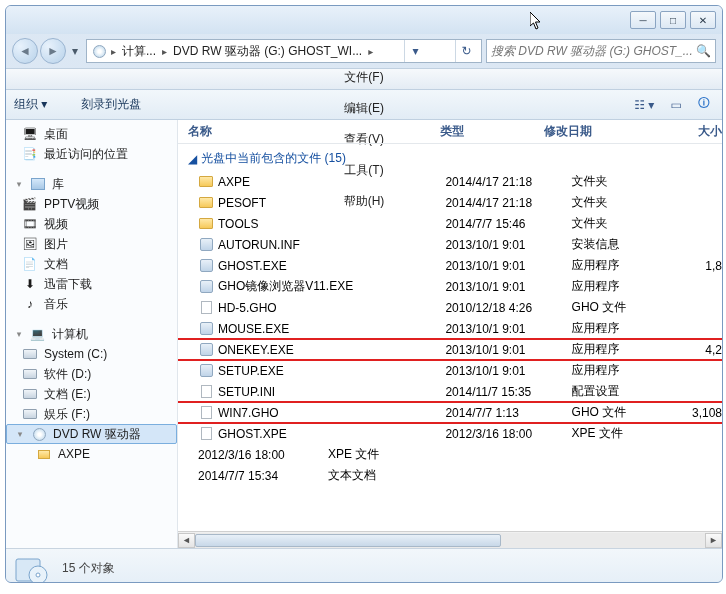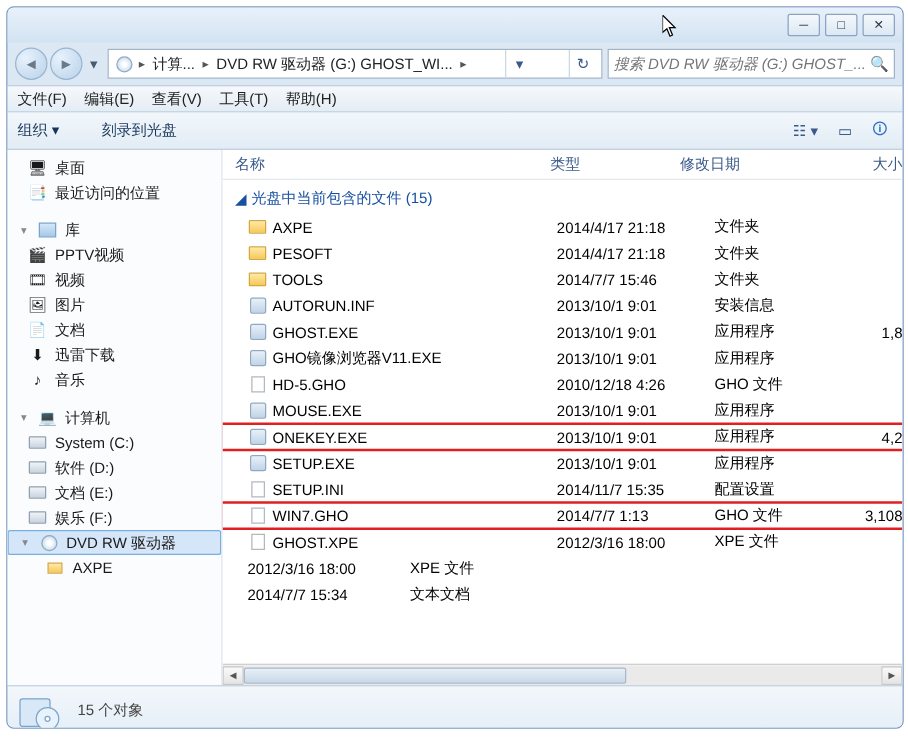--- a/index.html
+++ b/index.html
@@ -13,37 +13,37 @@
 .nav-circle { width: 26px; height: 26px; border-radius: 50%; background: radial-gradient(circle at 30% 30%, #e8f2fc, #b8d2ea); border: 1px solid #9ab4d0; display: flex; align-items: center; justify-content: center; color: #6a7a8a; margin-right: 2px; }
 .nav-dd { width: 14px; color: #4a5a6a; text-align: center; }
 .breadcrumb { flex: 1; height: 24px; background: #fff; border: 1px solid #a0b4c8; display: flex; align-items: center; padding: 0 4px; gap: 2px; overflow: hidden; }
 .bc-icon { width: 16px; height: 16px; display: inline-flex; align-items: center; justify-content: center; }
 .bc-seg { padding: 0 2px; white-space: nowrap; color: #222; }
 .bc-arrow { color: #555; font-size: 10px; padding: 0 2px; }
 .bc-refresh { width: 22px; height: 22px; border-left: 1px solid #ccd8e4; display: flex; align-items: center; justify-content: center; color: #3a5a8a; margin-left: auto; }
 .searchbox { width: 230px; height: 24px; background: #fff; border: 1px solid #a0b4c8; display: flex; align-items: center; padding: 0 4px; }
 .searchbox input { border: none; outline: none; width: 100%; font-style: italic; color: #888; font-size: 12px; }
 .search-icon { color: #3a6aaa; margin-left: 4px; }
-.menubar { height: 22px; background: linear-gradient(to bottom, #f6f9fc, #e4ecf4); display: flex; align-items: center; padding: 0 8px; gap: 14px; border-top: 1px solid #c0d0e0; border-bottom: 1px solid #c0d0e0; }
+.menubar { height: 22px; background: linear-gradient(to bottom, #f6f9fc, #e4ecf4); display: flex; align-items: center; padding: 0 8px; gap: 14px; border-top: 1px solid #c0d0e0; border-bottom: 1px solid #c0d0e0; flex-direction: column; }
 .menubar span { color: #222; cursor: pointer; }
 .toolbar { height: 30px; background: linear-gradient(to bottom, #f2f7fb, #e2ecf5); display: flex; align-items: center; padding: 0 8px; gap: 34px; border-bottom: 1px solid #c0d0e0; }
 .tool-item { color: #18365a; cursor: pointer; }
 .tool-right { margin-left: auto; display: flex; gap: 8px; align-items: center; }
 .tool-icn { color: #3a5a8a; cursor: pointer; padding: 2px 4px; }
 .body { display: flex; height: 428px; background: #fff; }
 .sidebar { width: 172px; background: #fafcfe; border-right: 1px solid #e0e6ec; overflow: hidden; padding: 4px 0; }
 .sb-group { margin-bottom: 10px; }
 .sb-item { display: flex; align-items: center; height: 20px; padding: 0 6px 0 16px; gap: 6px; cursor: pointer; color: #1a1a1a; white-space: nowrap; }
 .sb-item.head { padding-left: 8px; font-weight: normal; }
 .sb-item.sel { background: #d4e6f8; border: 1px solid #7aaede; border-radius: 2px; }
 .sb-arrow { width: 10px; color: #888; font-size: 9px; text-align: center; }
 .sb-icon { width: 16px; height: 16px; display: inline-flex; align-items: center; justify-content: center; font-size: 12px; }
 .content { flex: 1; display: flex; flex-direction: column; overflow: hidden; position: relative; }
 .col-headers { height: 24px; display: flex; align-items: center; border-bottom: 1px solid #e4e8ec; color: #3a5a8a; padding-left: 10px; }
-.ch { overflow: hidden; white-space: nowrap; }
+.ch { overflow: hidden; white-space: nowrap; font-weight: bold; }
 .group-hdr { color: #1650a0; padding: 6px 0 4px 10px; display: flex; align-items: center; gap: 4px; }
 .filelist { flex: 1; overflow: hidden; }
 .row { display: flex; align-items: center; height: 21px; padding-left: 20px; cursor: pointer; position: relative; }
 .row .fname { display: flex; align-items: center; gap: 4px; }
 .f-icon { width: 16px; height: 16px; display: inline-flex; align-items: center; justify-content: center; font-size: 11px; }
 .hl-box { position: absolute; border: 2px solid #e02020; pointer-events: none; z-index: 10; }
 .hscroll { height: 17px; background: #f0f0f0; border-top: 1px solid #d0d0d0; display: flex; align-items: center; }
 .hsb-btn { width: 17px; height: 15px; background: linear-gradient(#fafafa,#e4e4e4); border: 1px solid #c8c8c8; display: flex; align-items: center; justify-content: center; font-size: 9px; color: #555; }
 .hsb-track { flex: 1; height: 15px; background: #eaeaea; position: relative; }
 .hsb-thumb { position: absolute; left: 0; width: 60%; height: 13px; top: 1px; background: linear-gradient(#e8f0f8,#c8d8e8); border: 1px solid #a8b8c8; border-radius: 2px; }

